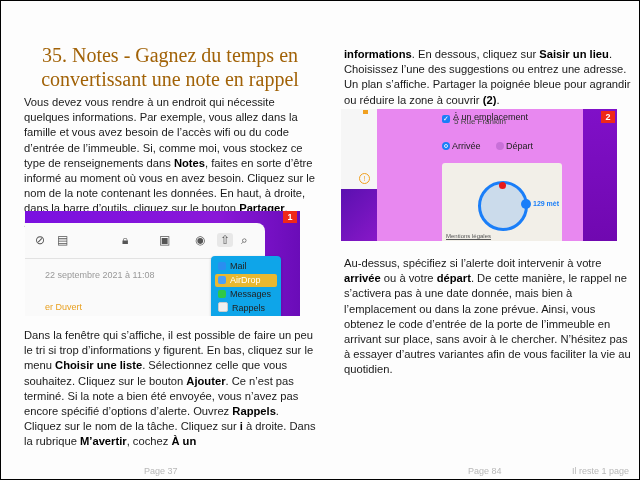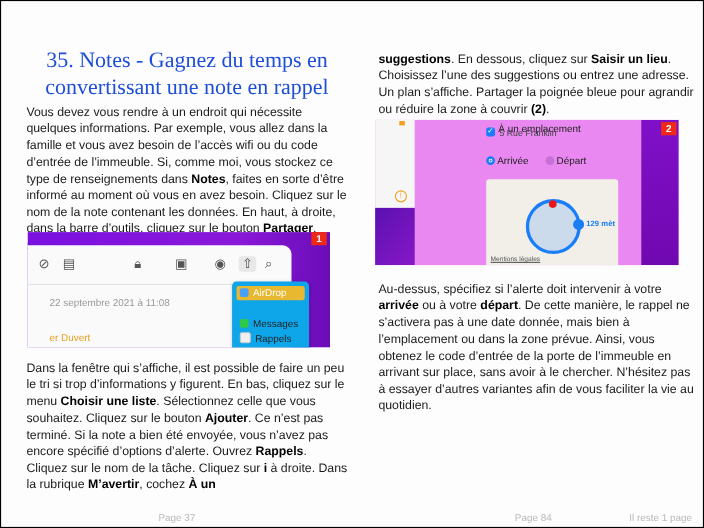--- a/index.html
+++ b/index.html
@@ -2,21 +2,21 @@
 <html><head>
 <meta charset="utf-8">
 <style>
   html,body{margin:0;padding:0;}
   body{width:640px;height:480px;background:#000;position:relative;overflow:hidden;font-family:"Liberation Sans",sans-serif;}
   .page{position:absolute;left:1px;top:1px;width:638px;height:478px;background:#fdfdfd;}
   .book-title{position:absolute;left:0;right:0;top:5px;text-align:center;font-size:10px;color:#b8b8b8;}
   .col{position:absolute;top:42px;width:292px;}
   .col.left{left:23px;}
   .col.right{left:343px;}
-  .chapter-title{font-family:"Liberation Serif",serif;color:#1d4ed8;font-size:20px;line-height:24px;text-align:center;margin:0 0 4px 0;font-weight:normal;}
+  .chapter-title{font-family:"Liberation Serif",serif;color:#a16207;font-size:20px;line-height:24px;text-align:center;margin:0 0 4px 0;font-weight:normal;}
   .para{font-size:11.2px;line-height:15.2px;color:#1a1a1a;margin:0;}
   .para b{font-weight:bold;color:#000;}
   .footer{position:absolute;top:465px;font-size:9px;color:#b8b8b8;}
   
   .shot1{position:absolute;left:24px;top:210px;width:275px;height:105px;background:#fff;overflow:hidden;}
   .shot1 .purple{position:absolute;left:0;top:0;width:275px;height:105px;background:linear-gradient(90deg,#7a10e0,#8a18d8 70%,#6a0cb8);}
   .shot1 .win{position:absolute;left:0;top:12px;width:240px;height:100px;background:#fafafa;border-radius:0 8px 0 0;}
   .shot1 .toolbar{position:absolute;left:0;top:0;width:240px;height:35px;border-bottom:1px solid #e2e2e2;}
   .tb-icon{position:absolute;top:10px;font-size:12px;color:#555;}
   .shot1 .date{position:absolute;left:20px;top:47px;font-size:9px;color:#999;}
@@ -64,32 +64,32 @@
         <span class="tb-icon" style="left:170px">◉</span>
         <span class="tb-icon" style="left:192px;background:#e8e8e8;padding:0 3px;border-radius:3px">⇧</span>
         <span class="tb-icon" style="left:216px">⌕</span>
       </div>
       <div class="date">22 septembre 2021 à 11:08</div>
     </div>
     <div class="author">er Duvert</div>
     <div class="badge" style="left:258px;top:0">1</div>
     <div class="menu">
       <div class="menu-item" style="top:4px"><span class="mi-icon" style="background:#2a8ef0"></span><span>Mail</span></div>
-      <div class="menu-item sel" style="top:4px"><span class="mi-icon" style="background:#4aa0f8"></span><span>AirDrop</span></div>
+      <div class="menu-item sel" style="top:18px"><span class="mi-icon" style="background:#4aa0f8"></span><span>AirDrop</span></div>
       <div class="menu-item" style="top:32px"><span class="mi-icon" style="background:#30c848"></span><span>Messages</span></div>
       <div class="menu-item" style="top:46px"><span class="mi-icon" style="background:#f0f0f0;border:1px solid #ccc"></span><span>Rappels</span></div>
     </div>
   </div>
 
   <div class="col left" style="top:327px">
     <p class="para"><span>Dans la fenêtre qui s’affiche, il est possible de faire un peu le tri si trop d’informations y figurent. En bas, cliquez sur le menu </span><b>Choisir une liste</b><span>. Sélectionnez celle que vous souhaitez. Cliquez sur le bouton </span><b>Ajouter</b><span>. Ce n’est pas terminé. Si la note a bien été envoyée, vous n’avez pas encore spécifié d’options d’alerte. Ouvrez </span><b>Rappels</b><span>. Cliquez sur le nom de la tâche. Cliquez sur </span><b>i</b><span> à droite. Dans la rubrique </span><b>M’avertir</b><span>, cochez </span><b>À un</b></p>
   </div>
 
   <div class="col right" style="top:46px">
-    <p class="para"><b>suggestions</b><span>. En dessous, cliquez sur </span><b>Saisir un lieu</b><span>. Choisissez l’une des suggestions ou entrez une adresse. Un plan s’affiche. Partager la poignée bleue pour agrandir ou réduire la zone à couvrir </span><b>(2)</b><span>.</span></p>
+    <p class="para"><b>informations</b><span>. En dessous, cliquez sur </span><b>Saisir un lieu</b><span>. Choisissez l’une des suggestions ou entrez une adresse. Un plan s’affiche. Partager la poignée bleue pour agrandir ou réduire la zone à couvrir </span><b>(2)</b><span>.</span></p>
   </div>
 
   <div class="shot2">
     <div class="sidebar">
       <div class="flag-icon"></div>
       <div class="info-icon">!</div>
     </div>
     <div class="sidebar-bottom"></div>
     <div class="right-strip"></div>
     <div class="badge" style="left:260px;top:2px">2</div>

